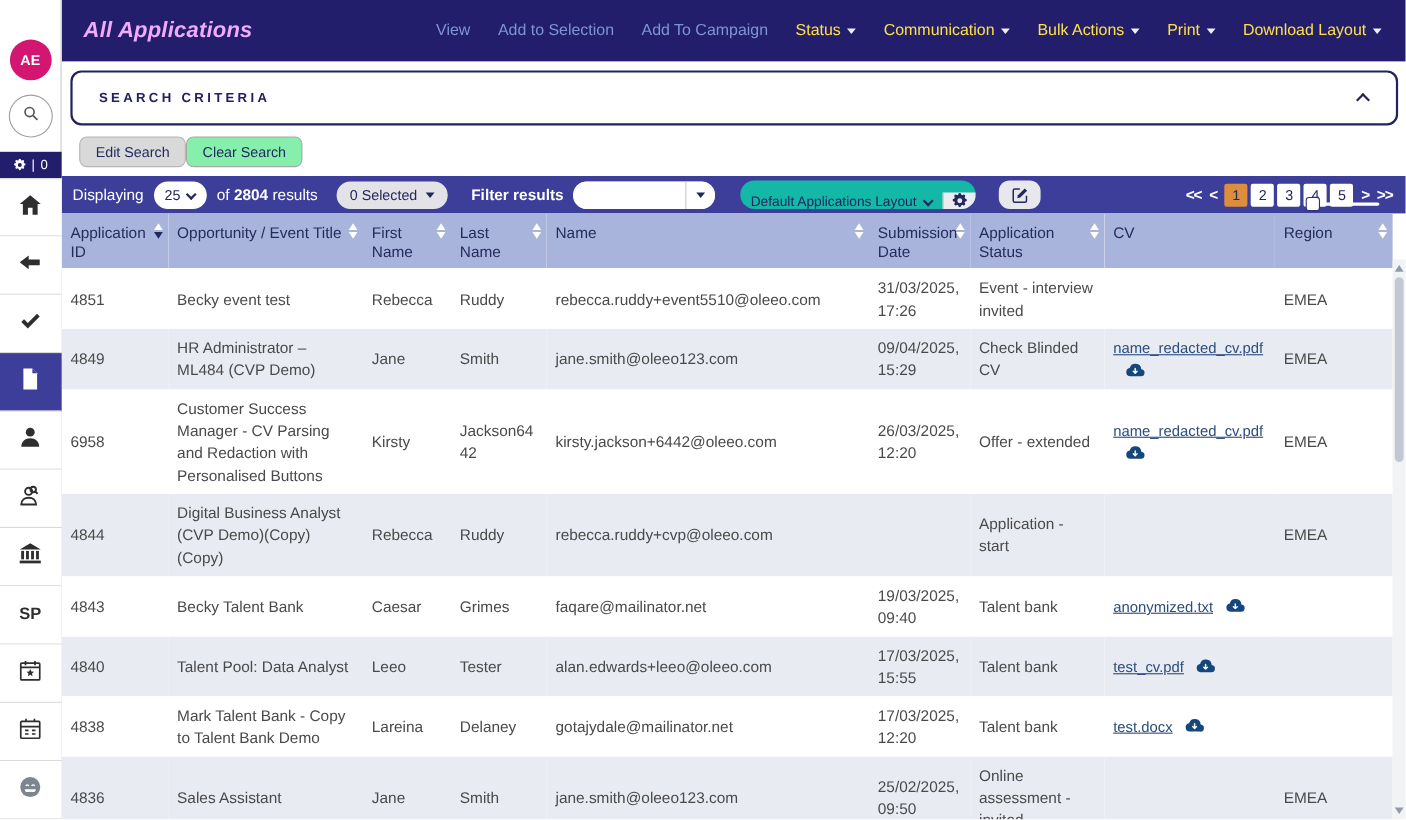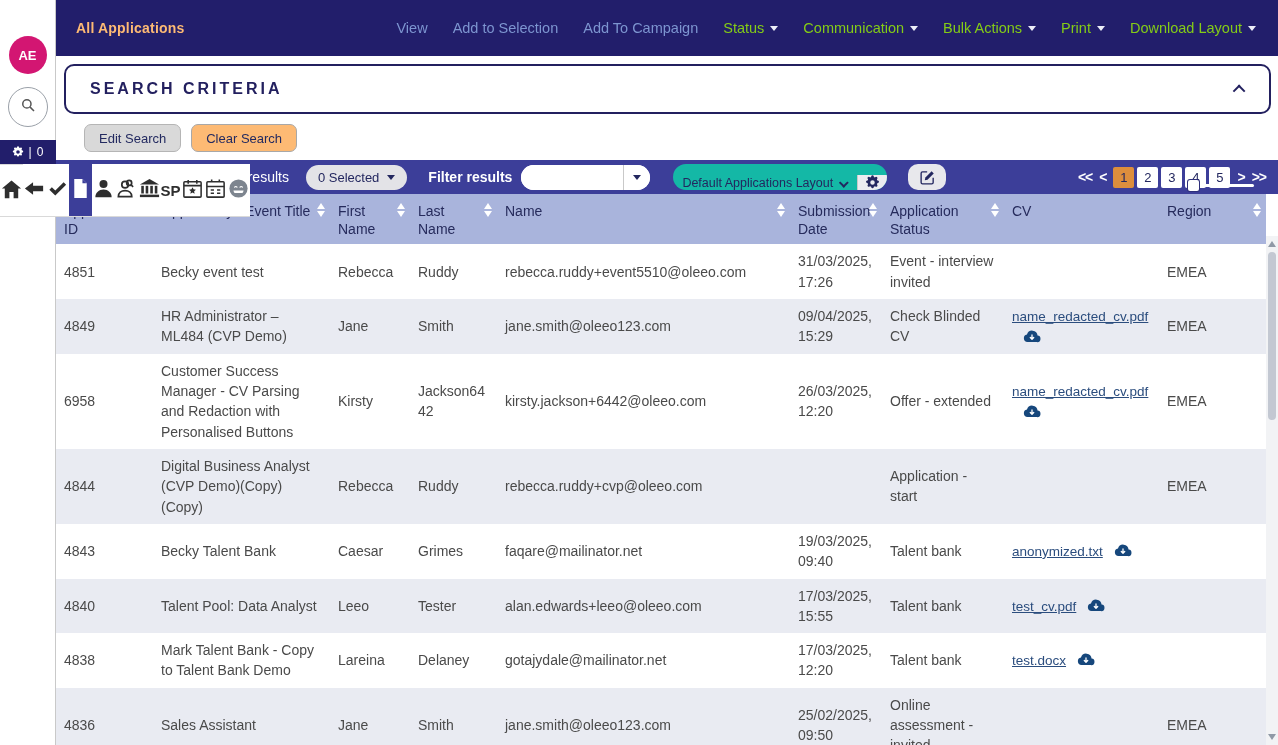--- a/index.html
+++ b/index.html
@@ -9,50 +9,50 @@
 
   
   #sidebar { position:absolute; left:0; top:0; width:56px; height:745px; background:#fff;
              border-right:1px solid #c9c9c9; display:flex; flex-direction:column; align-items:center; z-index:5; }
   .avatar { margin-top:36px; width:38px; height:38px; border-radius:50%; background:#d31672;
             color:#fff; font-weight:bold; font-size:13px; display:flex; align-items:center; justify-content:center; cursor:pointer; }
   .search-circle { margin-top:13px; width:40px; height:40px; border-radius:50%; background:#fff;
             border:1px solid #9aa0a8; display:flex; align-items:center; justify-content:center; cursor:pointer; }
   .counter-strip { margin-top:13px; width:56px; height:24px; background:#221e6b; color:#fff;
             display:flex; align-items:center; justify-content:center; gap:5px; font-size:12px; cursor:pointer; }
-  .side-nav { width:56px; display:flex; flex-direction:row; }
+  .side-nav { width:56px; display:flex; flex-direction:column; }
   .side-item { width:56px; height:53px; background:#fff; border:none; border-bottom:1px solid #d9d9d9;
             display:flex; align-items:center; justify-content:center; cursor:pointer; font-size:15px;
             font-weight:bold; color:#2e2e2e; font-family:"Liberation Sans",sans-serif; }
   .side-item.first { border-top:1px solid #d9d9d9; }
   .side-item.active { background:#3c3e99; }
   .side-item svg { width:23px; height:23px; }
 
   
   #navbar { position:absolute; left:56px; top:0; width:1222px; height:56px; background:#221e6b;
             display:flex; align-items:center; padding:0 22px 0 20px; }
-  .app-title { color:#fdba74; font-size:14px; font-weight:bold; letter-spacing:.2px; }
+  .app-title { color:#f0abfc; font-size:20px; font-weight:bold; letter-spacing:.2px;font-style:italic; }
   .nav-links { margin-left:auto; display:flex; align-items:center; gap:25px; font-size:14.5px; }
   .nav-link { color:#7d95d0; text-decoration:none; cursor:pointer; }
-  .nav-dd { color:#84cc16; cursor:pointer; display:flex; align-items:center; gap:6px; }
+  .nav-dd { color:#fde047; cursor:pointer; display:flex; align-items:center; gap:6px; }
   .caret-down { width:0; height:0; border-left:4px solid transparent; border-right:4px solid transparent; border-top:5px solid #eceef8; }
 
   
   #content { position:absolute; left:56px; top:56px; width:1222px; height:689px; background:#fff; }
   .search-wrap { padding:8px 7px 0 8px; }
   .search-panel { height:50px; border:2px solid #23205f; border-radius:10px; display:flex;
             align-items:center; justify-content:space-between; padding:0 24px; background:#fff; }
-  .search-title { font-size:16px; font-weight:bold; letter-spacing:3px; color:#23205f; }
+  .search-title { font-size:12px; font-weight:bold; letter-spacing:3px; color:#23205f; }
   .chev-up { width:9px; height:9px; border-left:2px solid #23205f; border-top:2px solid #23205f;
             transform:rotate(45deg) translateY(2px); cursor:pointer; }
-  .search-buttons { display:flex; gap:10px; margin:10px 0 0 20px; }
+  .search-buttons { display:flex; margin:10px 0 0 8px; }
   .btn { height:28px; border-radius:7px; font-size:13px; color:#232a60; padding:0 14px; cursor:pointer;
          font-family:"Liberation Sans",sans-serif; }
   .btn.edit { background:#d9d9d9; border:1px solid #b5b5b5; }
-  .btn.clear { background:#fdba74; border:1px solid #a8a8a8; }
+  .btn.clear { background:#86efac; border:1px solid #a8a8a8; }
 
   
   .filter-bar { margin-top:8px; height:34px; background:#3c3e99; display:flex; align-items:center;
             padding:0 12px 0 10px; gap:9px; color:#fff; font-size:14px; position:relative; }
   .pill { background:#fff; height:25px; border-radius:13px; display:flex; align-items:center;
           color:#23275f; font-size:13px; border:none; cursor:pointer; }
   .page-size { padding:0 10px; gap:7px; }
   .chev-dn { width:7px; height:7px; border-left:2px solid #23275f; border-bottom:2px solid #23275f;
              transform:rotate(-45deg) translateY(-1px); }
   .caret-dk { width:0; height:0; border-left:4px solid transparent; border-right:4px solid transparent; border-top:5px solid #23275f; }

